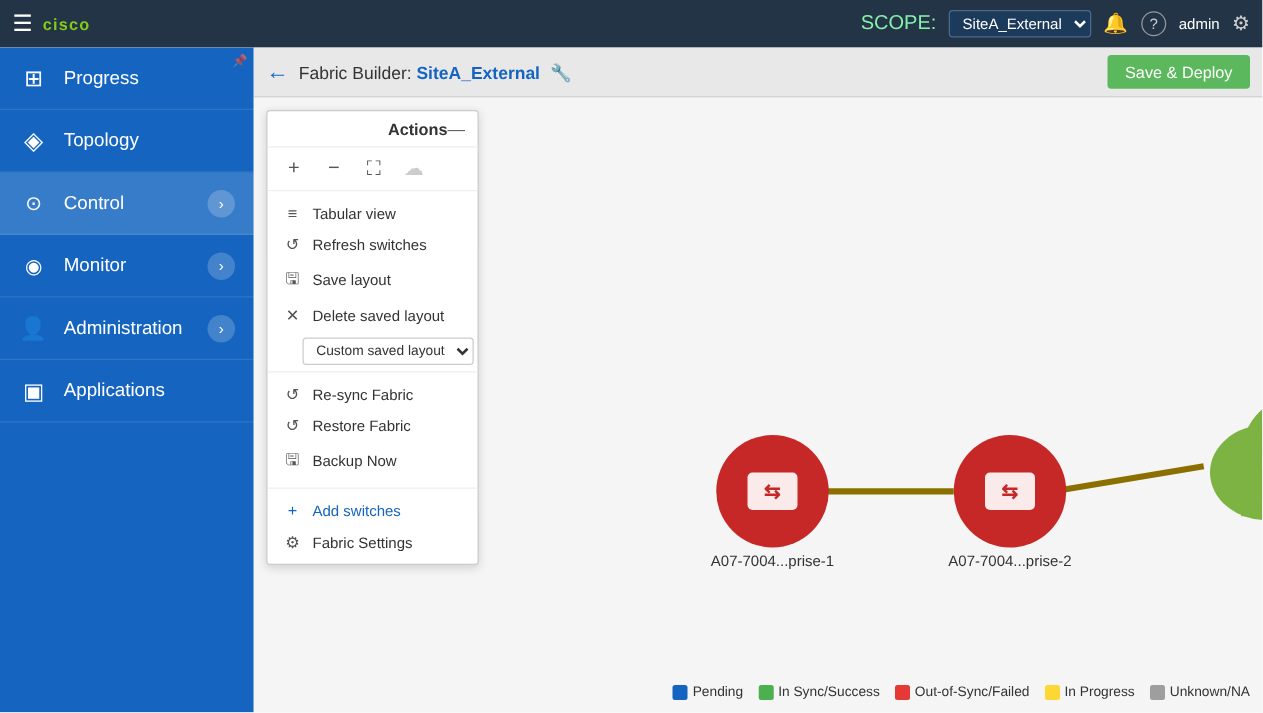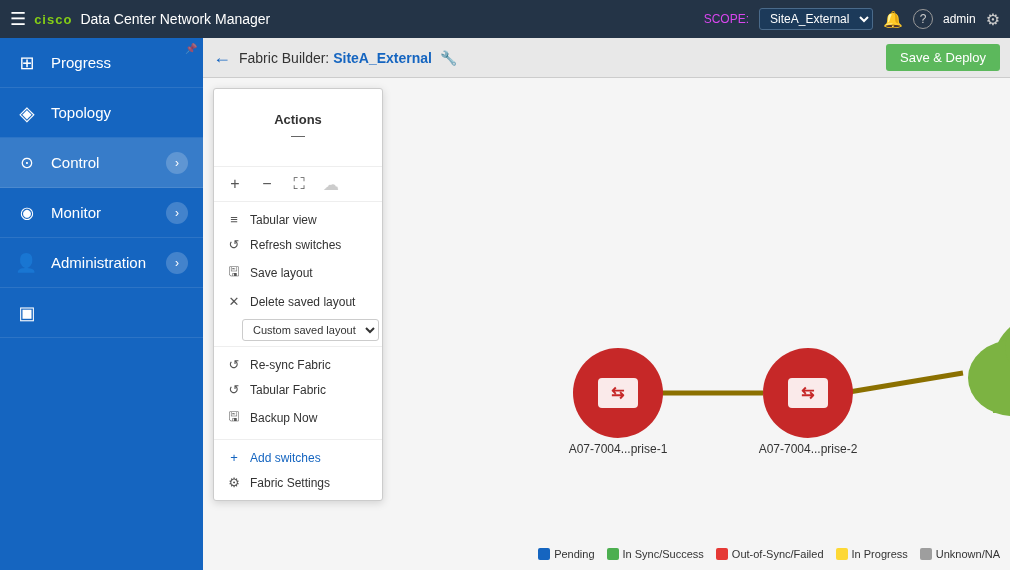--- a/index.html
+++ b/index.html
@@ -39,22 +39,22 @@
       font-size: 14px;
       flex: 1;
     }
     .top-bar-right {
       display: flex;
       align-items: center;
       gap: 10px;
       margin-left: auto;
     }
     .scope-label {
-      color: #d946ef;
-      font-size: 12px;
+      color: #86efac;
+      font-size: 16px;
     }
     .scope-select {
       background: #1c3a5a;
       color: white;
       border: 1px solid #4a6a8a;
       padding: 2px 6px;
       font-size: 12px;
       border-radius: 3px;
     }
     .top-icon {
@@ -187,23 +187,22 @@
       background: white;
       border: 1px solid #ccc;
       border-radius: 3px;
       box-shadow: 0 2px 8px rgba(0,0,0,0.15);
       z-index: 10;
     }
     .actions-header {
       display: flex;
       align-items: center;
       justify-content: flex-end;
-      padding: 23px 10px;
+      padding: 6px 10px;
       border-bottom: 1px solid #eee;
-      flex-direction: column;
     }
     .actions-title {
       font-size: 13px;
       color: #333;
       font-weight: bold;
     }
     .actions-minimize {
       color: #666;
       font-size: 14px;
       cursor: pointer;
@@ -301,21 +300,20 @@
     .dot-yellow { background: #fdd835; }
     .dot-gray { background: #9e9e9e; }
   </style>
 </head>
 <body>
 
 <div class="top-bar">
   <div class="top-bar-left">
     <span class="hamburger-icon">☰</span>
     <span class="cisco-logo">cisco</span>
-    <span class="app-title">Data Center Network Manager</span>
   </div>
   <div class="top-bar-right">
     <span class="scope-label">SCOPE:</span>
     <select class="scope-select"><option>SiteA_External</option></select>
     <span class="top-icon">🔔</span>
     <span class="top-icon" style="border:1px solid #999;border-radius:50%;width:20px;height:20px;display:inline-flex;align-items:center;justify-content:center;font-size:12px;">?</span>
     <span class="admin-label">admin</span>
     <span class="gear-icon">⚙</span>
   </div>
 </div>
@@ -348,20 +346,21 @@
     </div>
 
     <div class="sidebar-item" style="border-bottom:1px solid rgba(255,255,255,0.1);">
       <span class="sidebar-item-icon">👤</span>
       <span class="sidebar-item-label">Administration</span>
       <span class="sidebar-item-arrow">›</span>
     </div>
 
     <div class="sidebar-item" style="border-bottom:1px solid rgba(255,255,255,0.1);">
       <span class="sidebar-item-icon">▣</span>
+      <span class="sidebar-item-label">Applications</span>
     </div>
   </div>
 
   <div class="content-area">
 
     <div class="fabric-bar">
       <span class="back-arrow">←</span>
       <span style="font-size:14px;color:#333;">
         <span>Fabric Builder:</span>
         <strong style="color:#1565c0;">SiteA_External</strong>
@@ -404,21 +403,21 @@
           <div class="layout-dropdown">
             <select class="layout-select"><option>Custom saved layout</option><option>Default layout</option><option>Circular layout</option></select>
           </div>
           <div class="actions-separator"></div>
           <div class="actions-menu-item">
             <span class="item-icon">↺</span>
             <span>Re-sync Fabric</span>
           </div>
           <div class="actions-menu-item">
             <span class="item-icon">↺</span>
-            <span>Tabular Fabric</span>
+            <span>Restore Fabric</span>
           </div>
           <div class="actions-menu-item">
             <span class="item-icon">🖫</span>
             <span>Backup Now</span>
           </div>
           <div class="actions-separator"></div>
           <div class="actions-menu-item add-item">
             <span class="item-icon">+</span>
             <span>Add switches</span>
           </div>

